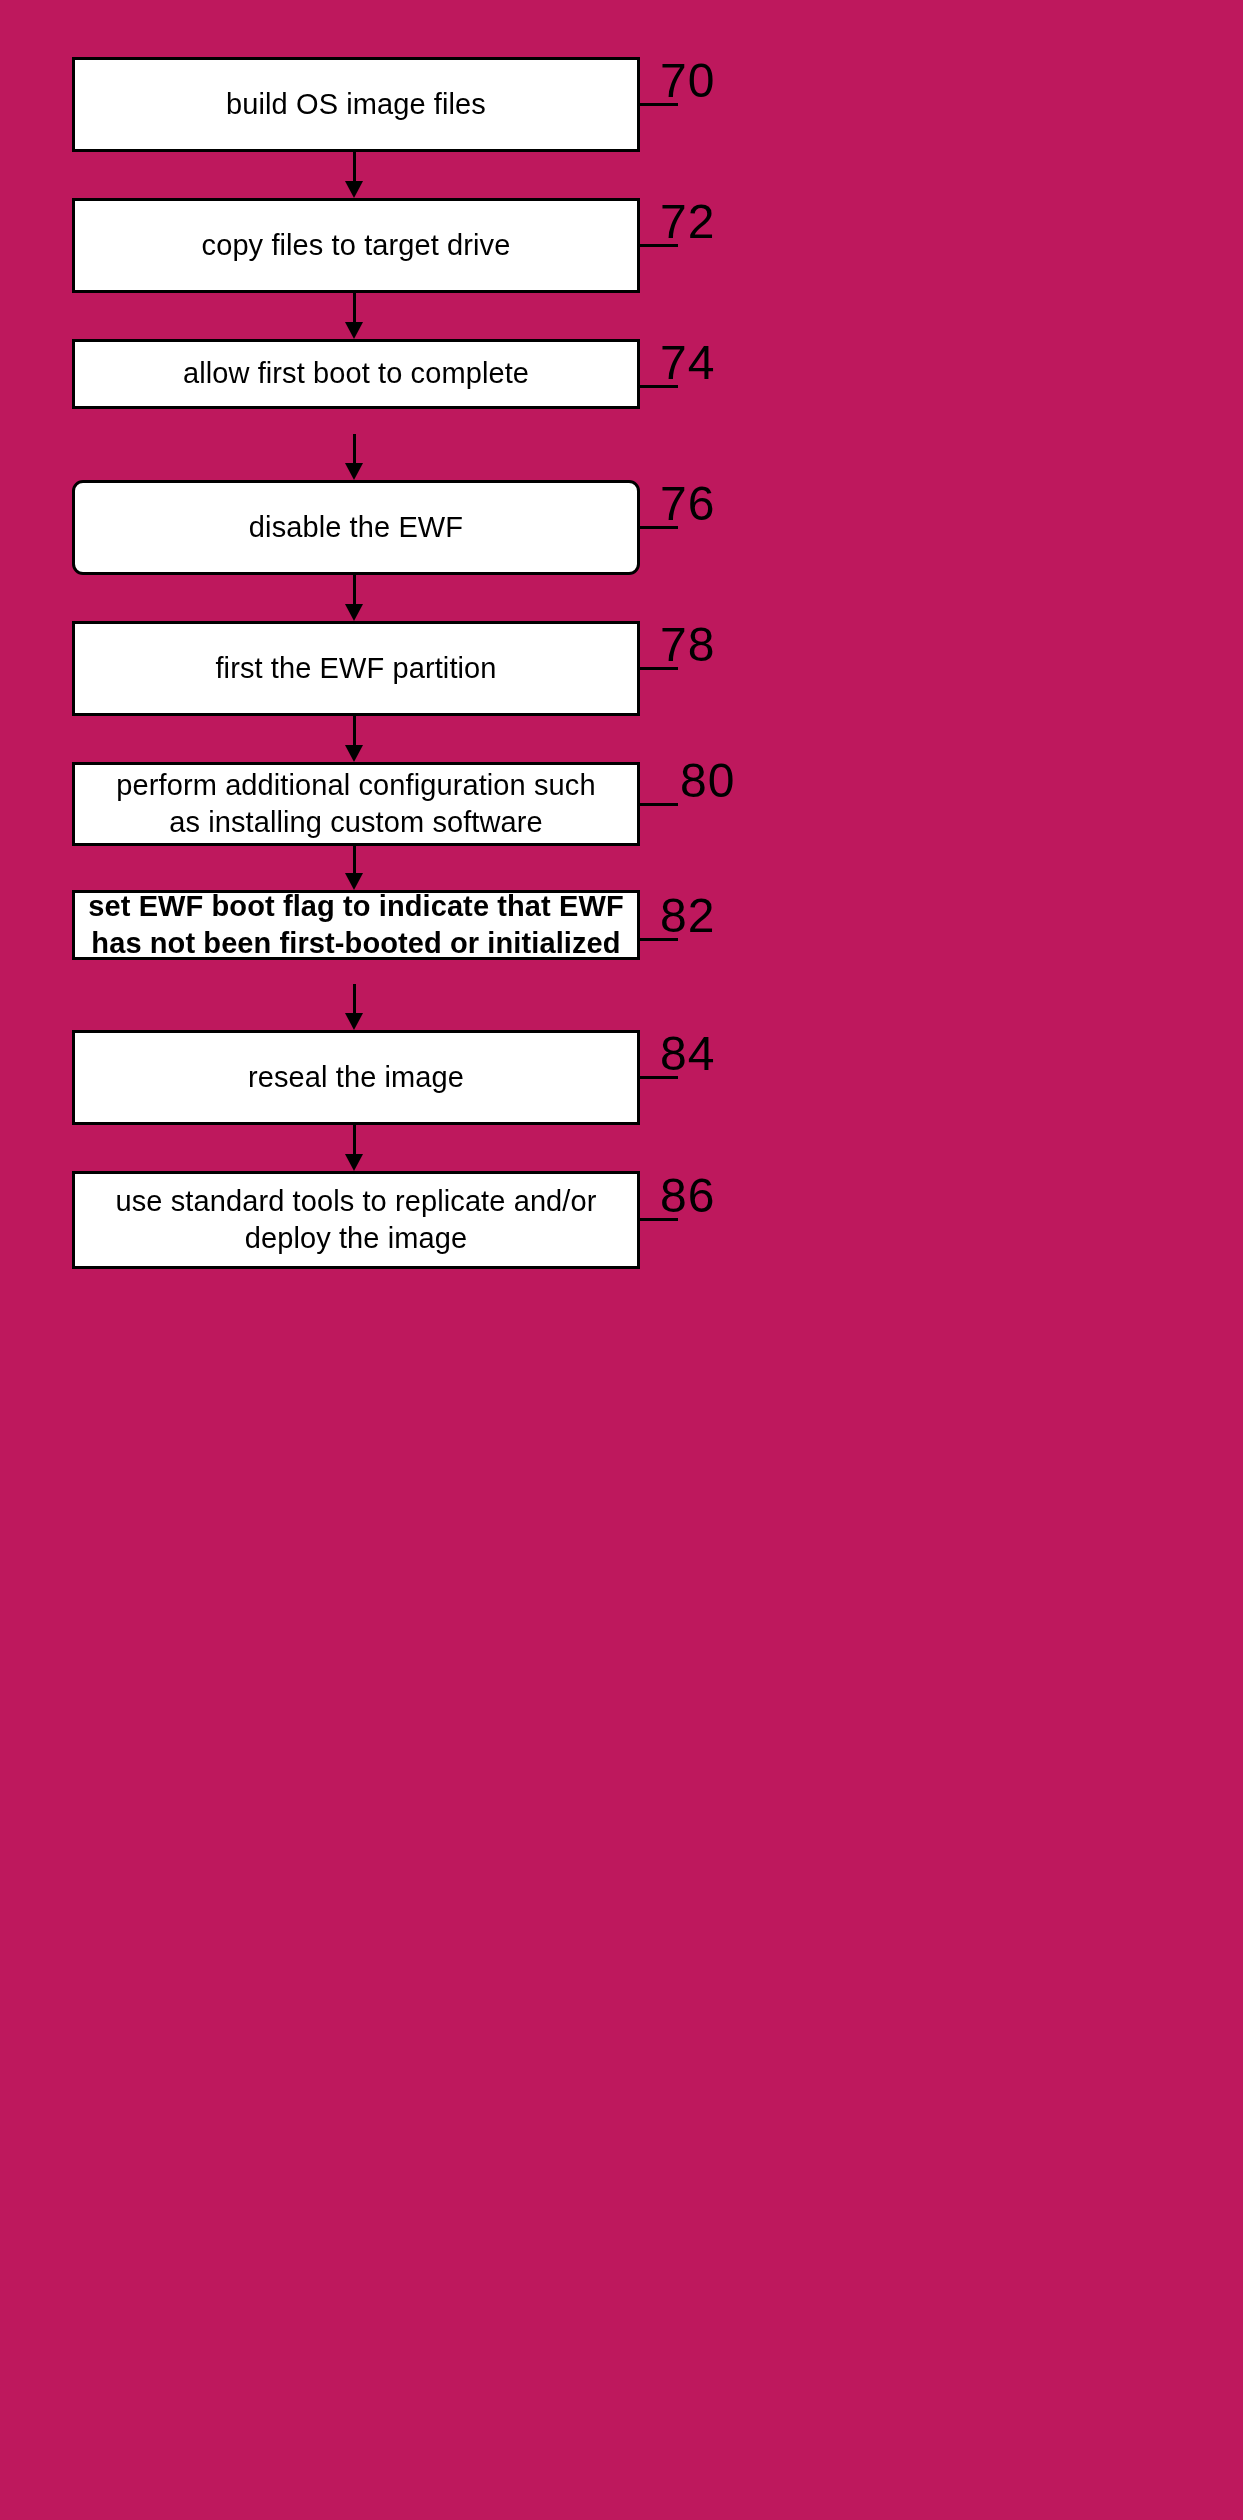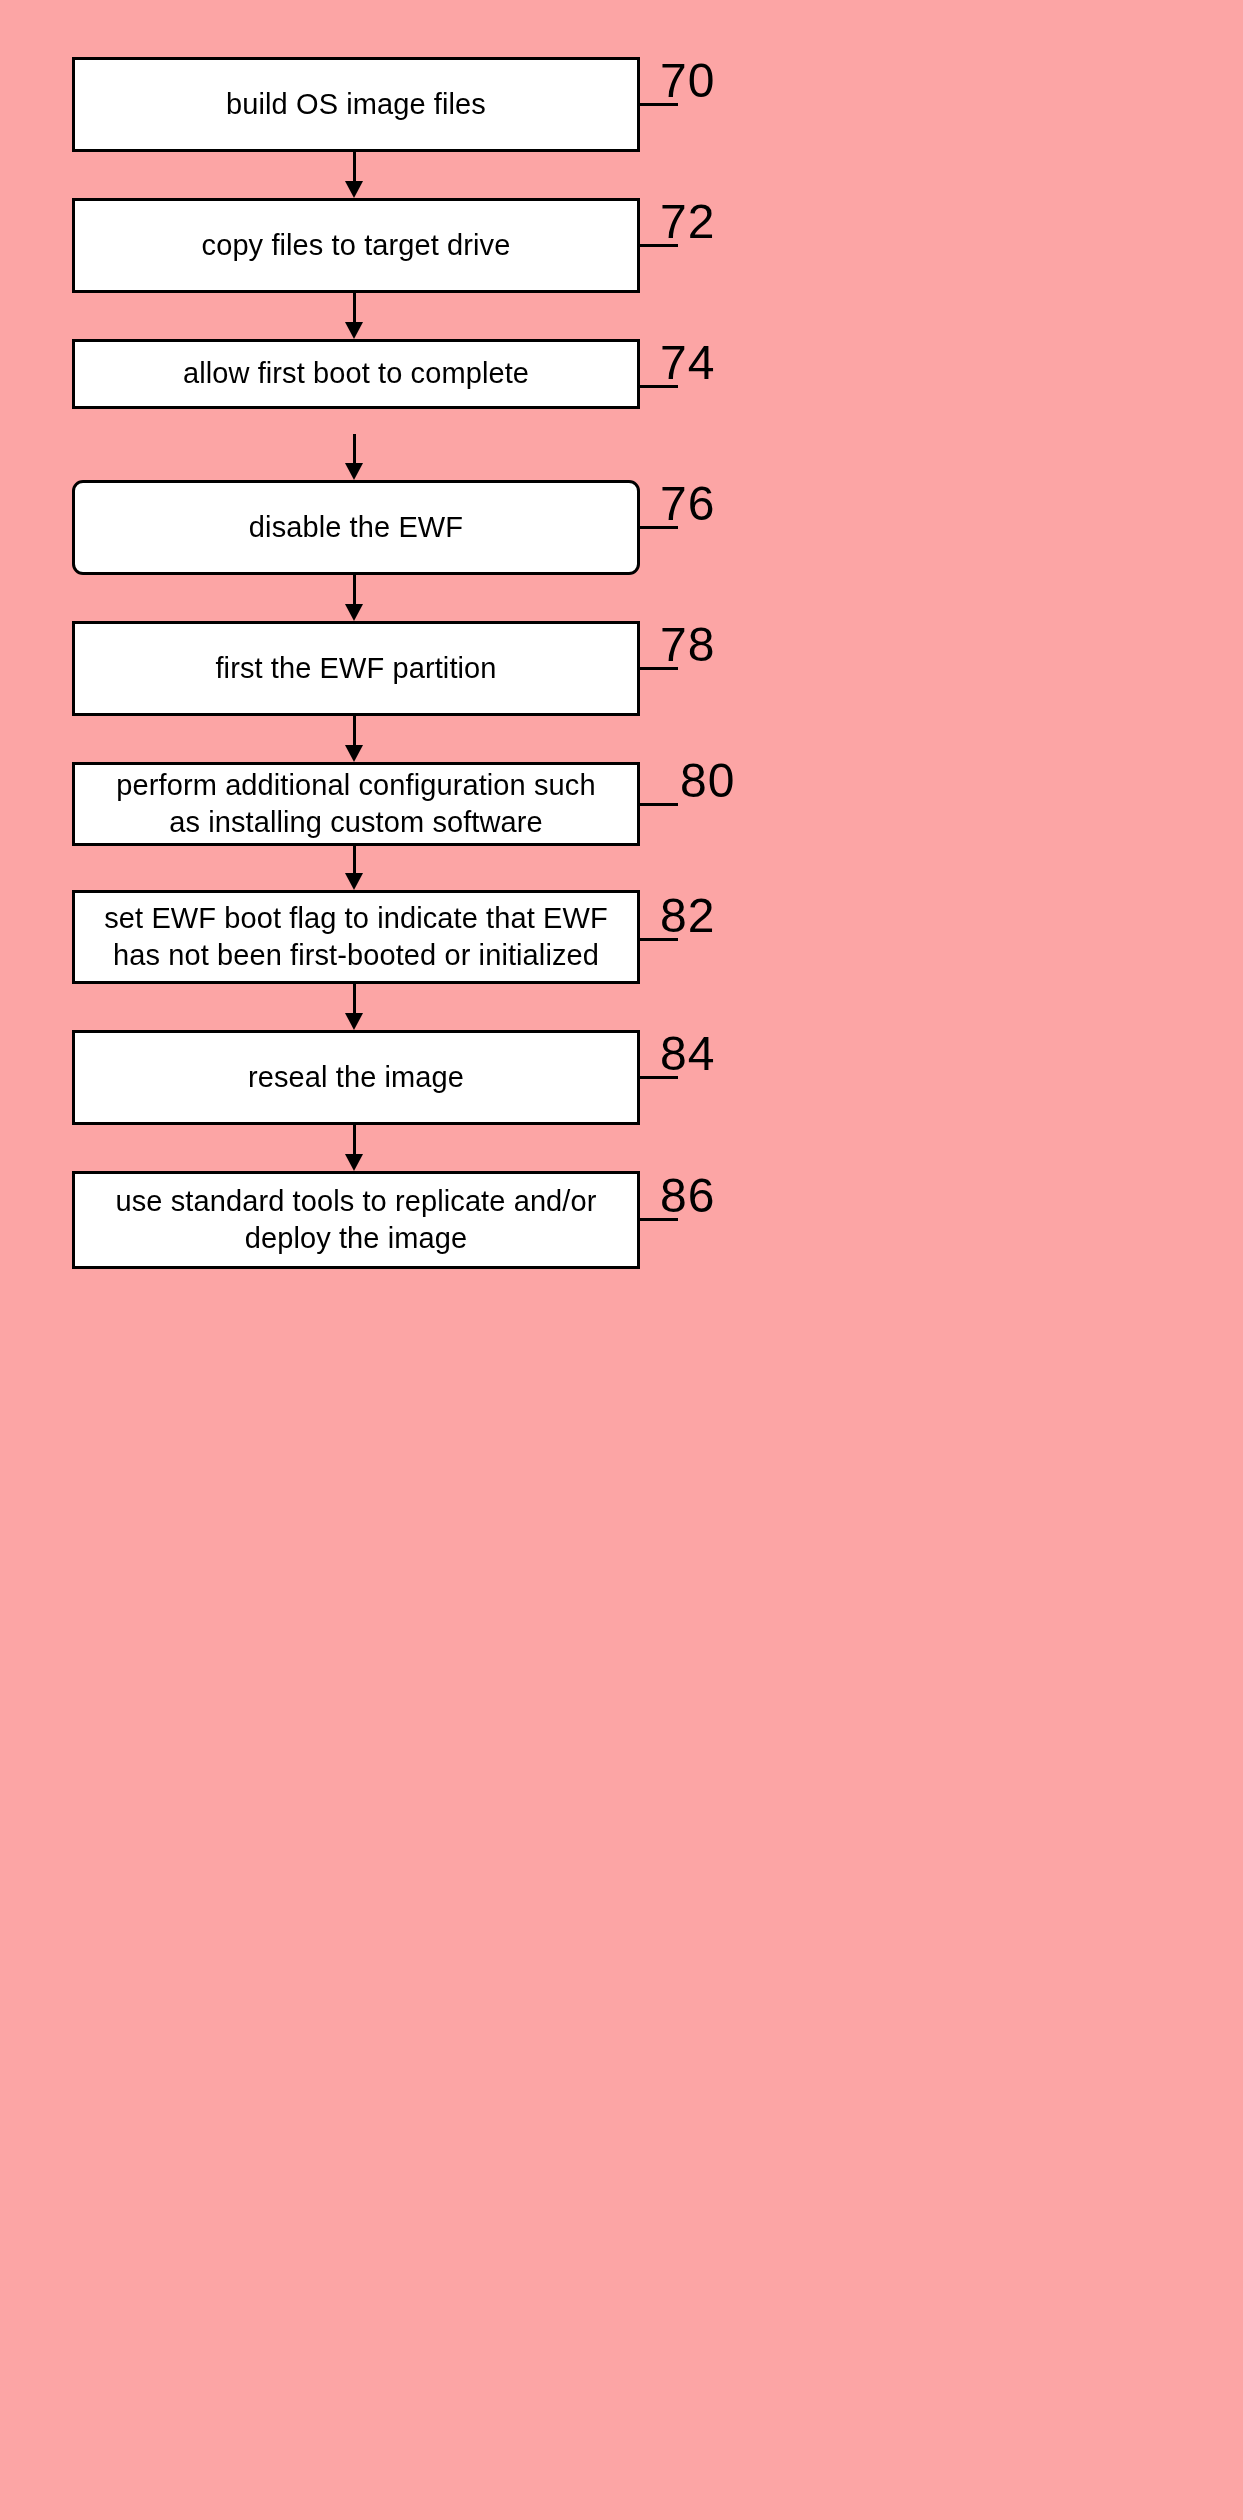--- a/index.html
+++ b/index.html
@@ -9,21 +9,21 @@
     background: #ffffff;
   }
   body {
     font-family: "Liberation Sans", sans-serif;
     color: #000000;
   }
   #page {
     position: relative;
     width: 1243px;
     height: 2520px;
-    background: #fca5a5;
+    background: #be185d;
     overflow: hidden;
   }
   
   .node {
     position: absolute;
     left: 72px;
     width: 568px;
     box-sizing: border-box;
     border: 3px solid #000000;
     background: #ffffff;
@@ -124,21 +124,21 @@
   <div class="connector" style="top:716px; height:30px;"></div>
 
   <div class="node" style="top:762px; height:84px;">
     <span class="node-label">perform additional configuration such
 as installing custom software</span>
   </div>
   <div class="leader" style="left:640px; top:803px;"></div>
   <div class="ref" style="left:680px; top:757px;text-align:right;">80</div>
   <div class="connector" style="top:846px; height:28px;"></div>
 
-  <div class="node" style="top:890px; height:94px;">
+  <div class="node" style="top:890px; height:70px;font-weight:bold;">
     <span class="node-label">set EWF boot flag to indicate that EWF
 has not been first-booted or initialized</span>
   </div>
   <div class="leader" style="left:640px; top:938px;"></div>
   <div class="ref" style="left:660px; top:892px;">82</div>
   <div class="connector" style="top:984px; height:30px;"></div>
 
   <div class="node" style="top:1030px; height:95px;">
     <span class="node-label">reseal the image</span>
   </div>

